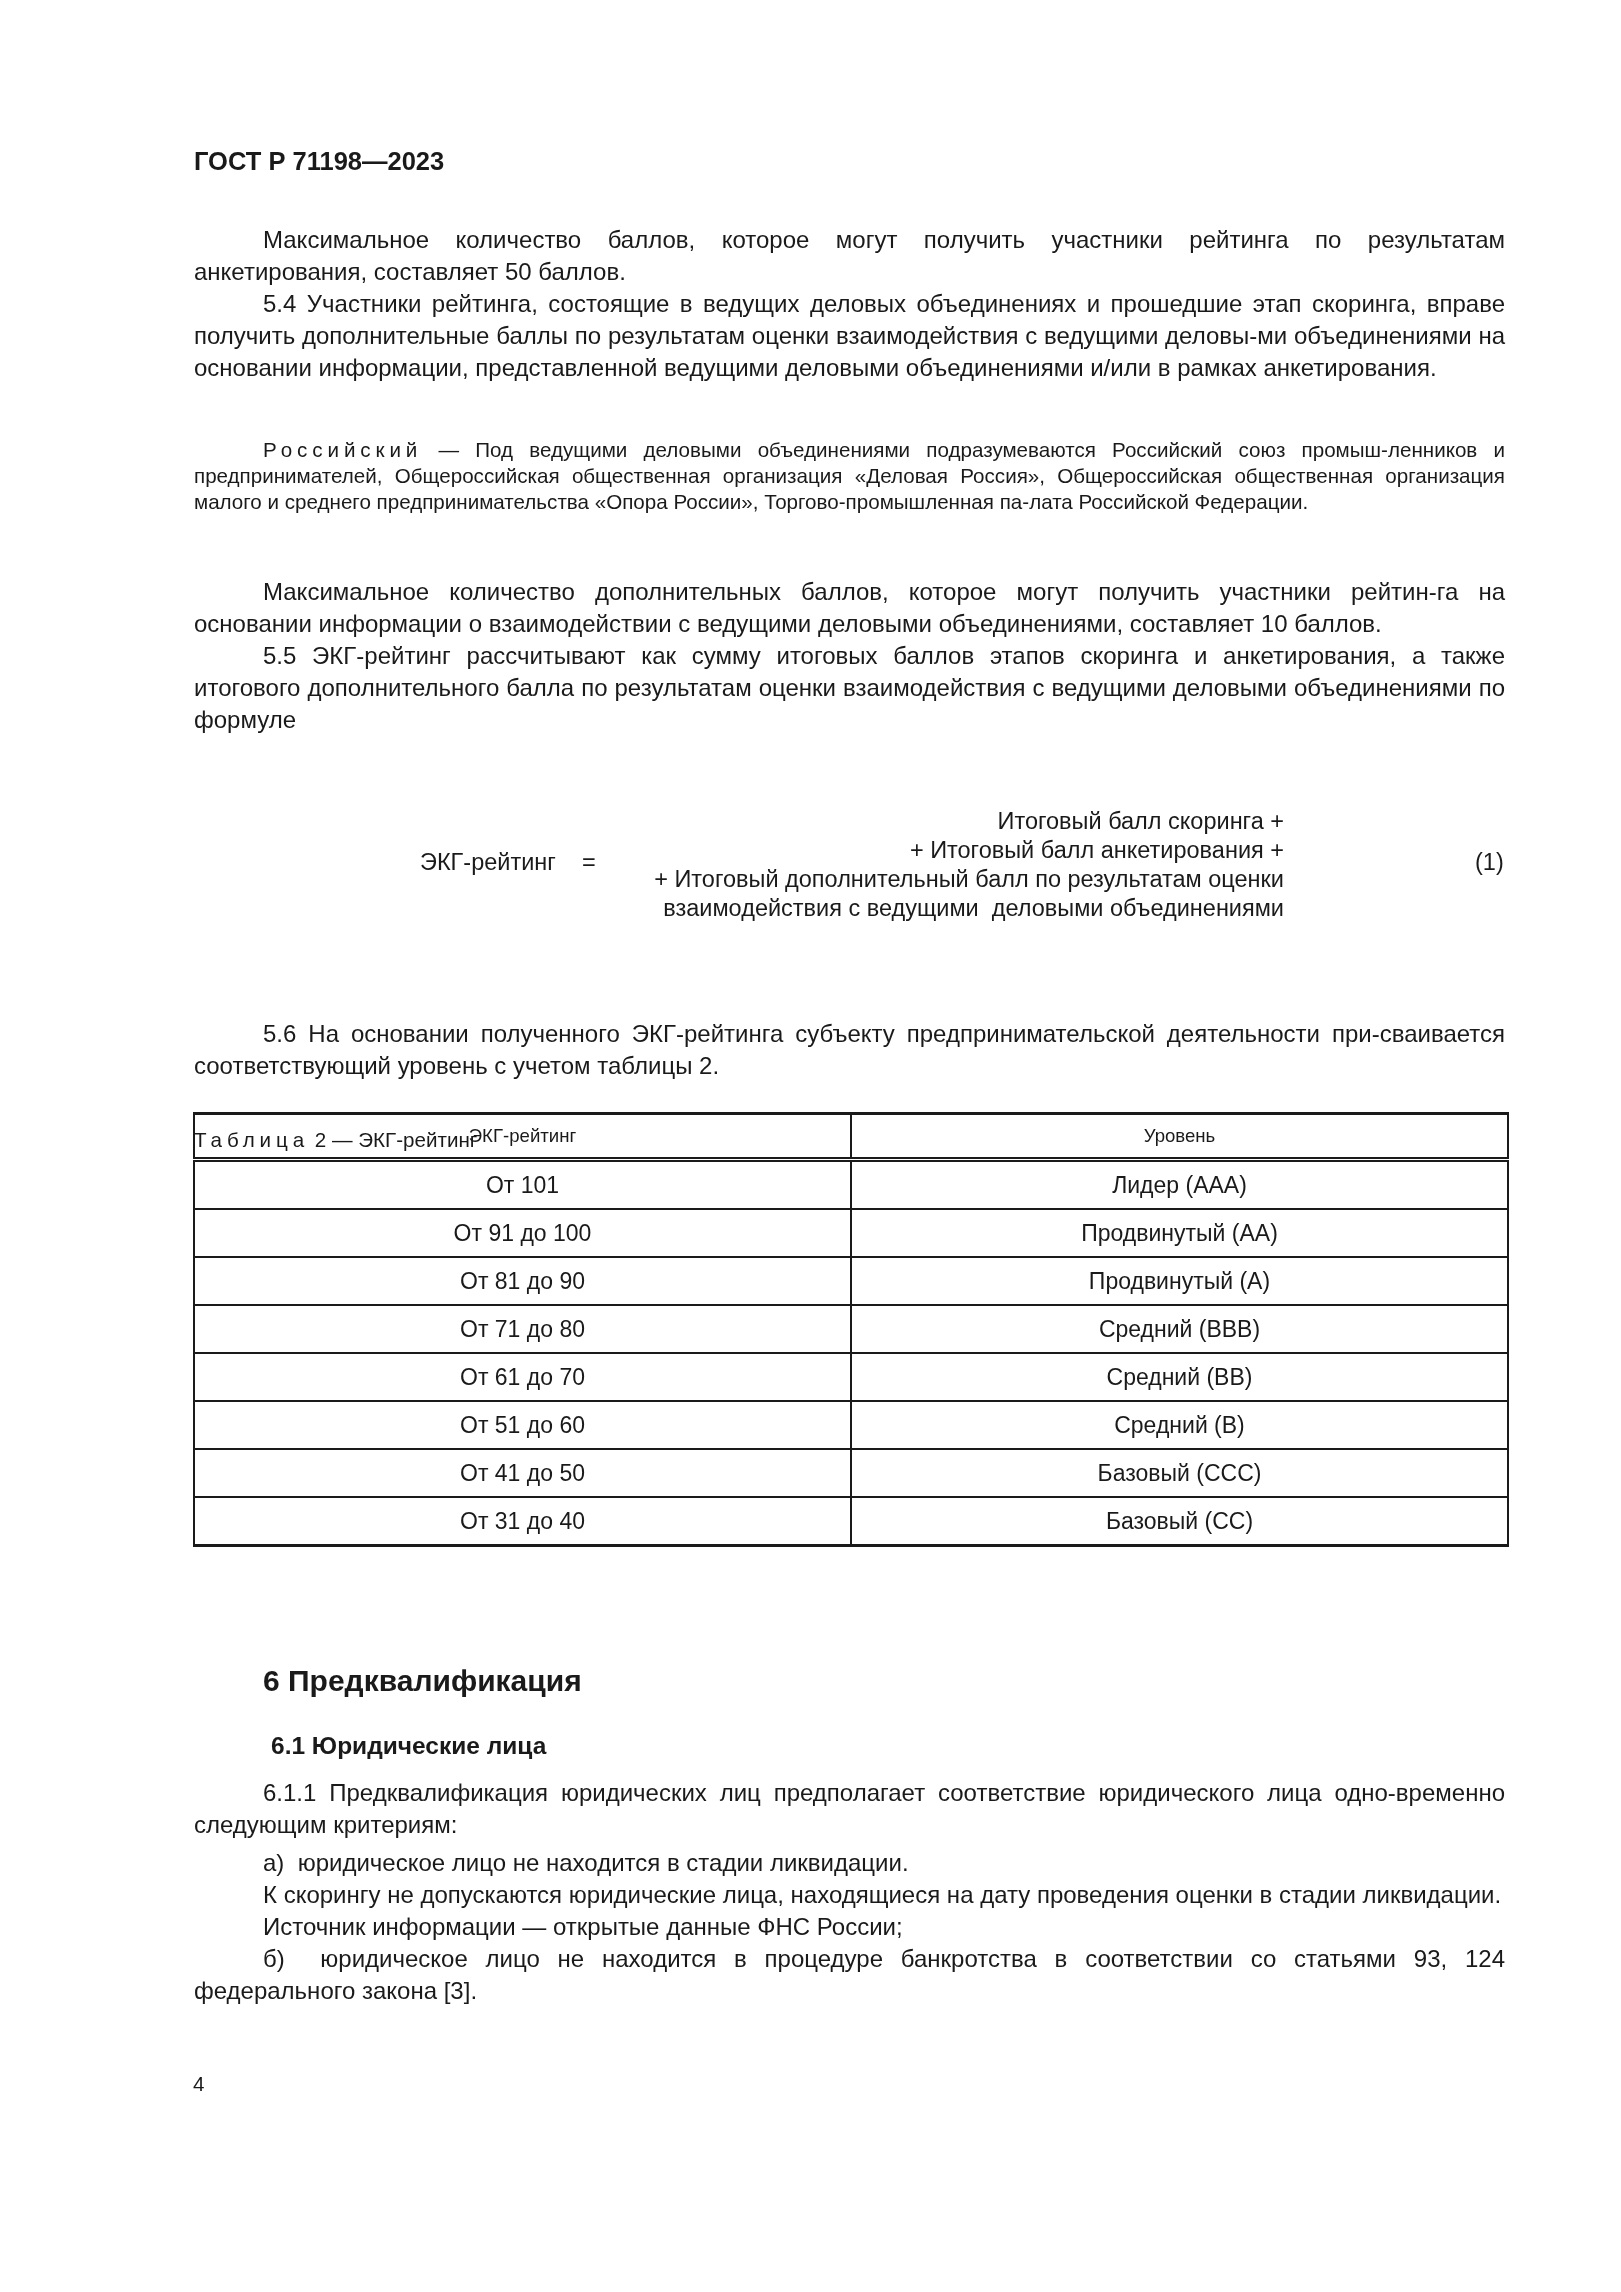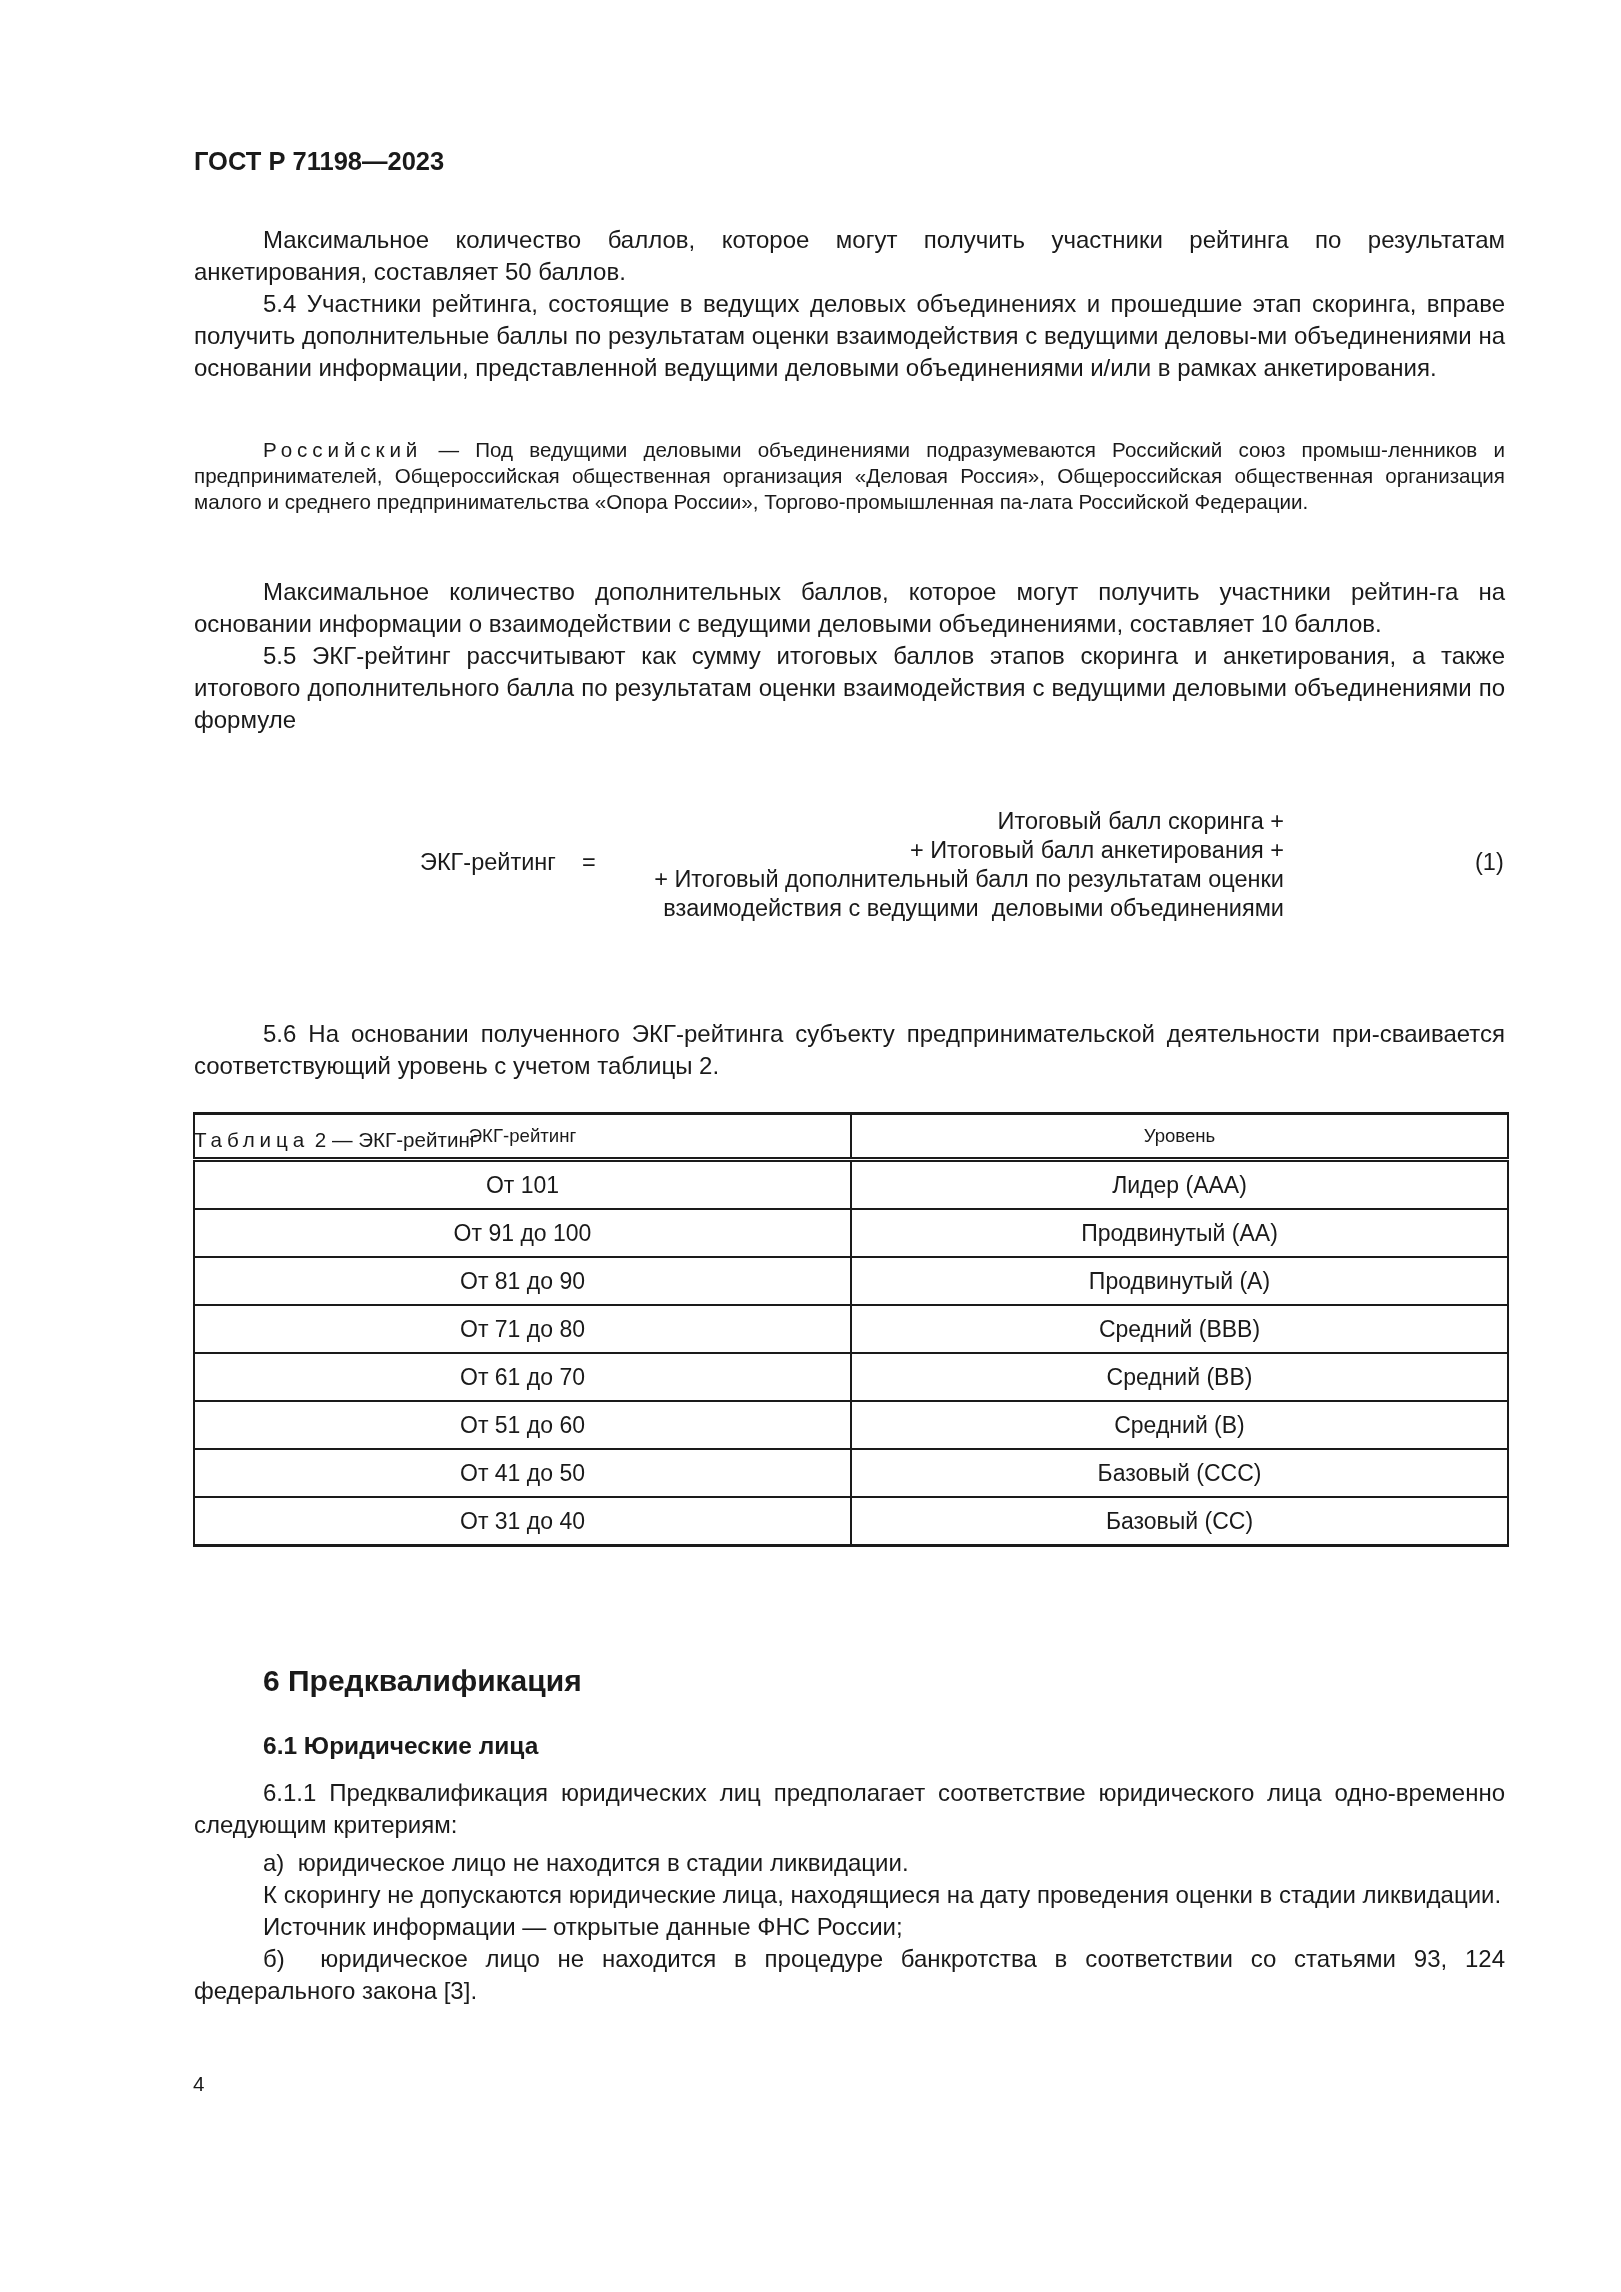--- a/index.html
+++ b/index.html
@@ -115,21 +115,21 @@
   }
   table.rating col.c1 { width: 657px; }
   table.rating col.c2 { width: 657px; }
 
   .h-section {
     left: 263px; top: 1664px;
     font-size: 30px;
     font-weight: bold;
   }
   .h-subsection {
-    left: 263px; top: 1732px;
+    left: 271px; top: 1732px;
     font-size: 24.5px;
     font-weight: bold;
   }
   .page-number {
     left: 193px; top: 2072px;
     font-size: 20.6px;
   }
 </style>
 </head>
 <body>

